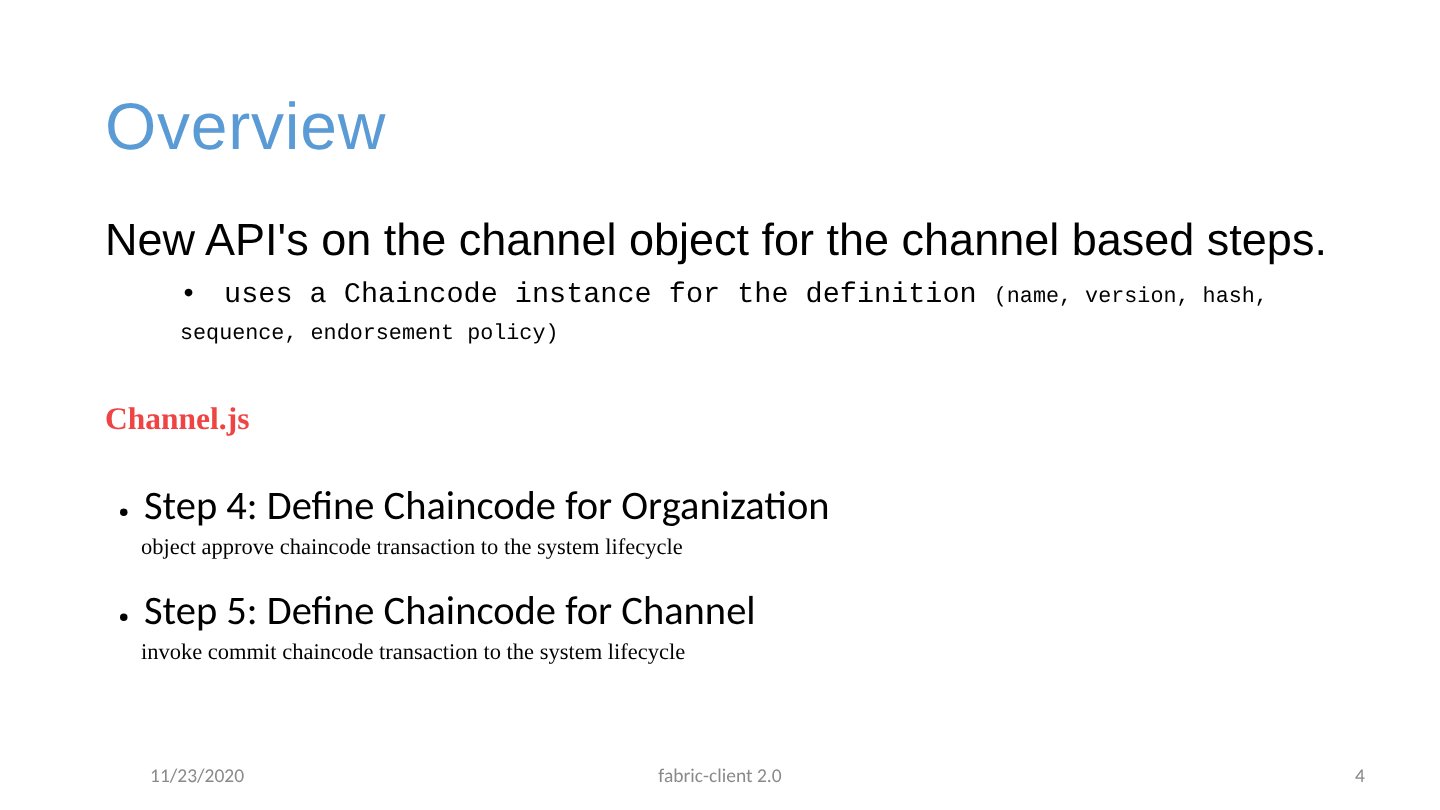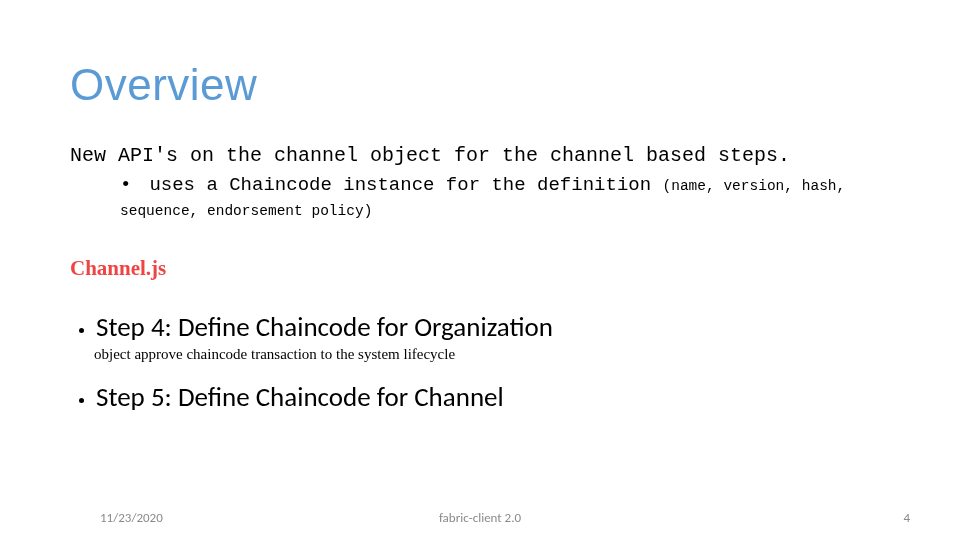--- a/index.html
+++ b/index.html
@@ -20,22 +20,22 @@
   }
   .title {
     font-family: "Segoe UI Light", "Segoe UI", Arial, sans-serif;
     font-weight: 300;
     font-size: 44px;
     color: #5b9bd5;
     margin: 0 0 34px 0;
     letter-spacing: 0.5px;
   }
   .intro {
-    font-family: Liberation Mono, monospace;
-    font-size: 20px;
+    font-family: Liberation Sans, sans-serif;
+    font-size: 30px;
     font-weight: 400;
     margin: 0 0 6px 0;
   }
   .intro-sub {
     font-family: Liberation Mono, monospace;
     font-size: 19px;
     margin: 0 0 0 50px;
     line-height: 1.3;
   }
   .intro-sub .bullet {
@@ -101,20 +101,21 @@
 
   <div class="file-label">Channel.js</div>
 
   <ul class="steps">
     <li>
       <div class="step-head">Step 4: Define Chaincode for Organization</div>
       <div class="step-sub">object approve chaincode transaction to the system lifecycle</div>
     </li>
     <li>
       <div class="step-head">Step 5: Define Chaincode for Channel</div>
+      <div class="step-sub">invoke commit chaincode transaction to the system lifecycle</div>
     </li>
   </ul>
 
   <div class="footer">
     <span class="date">11/23/2020</span>
     <span class="center">fabric-client 2.0</span>
     <span class="page">4</span>
   </div>
 
 </div>

